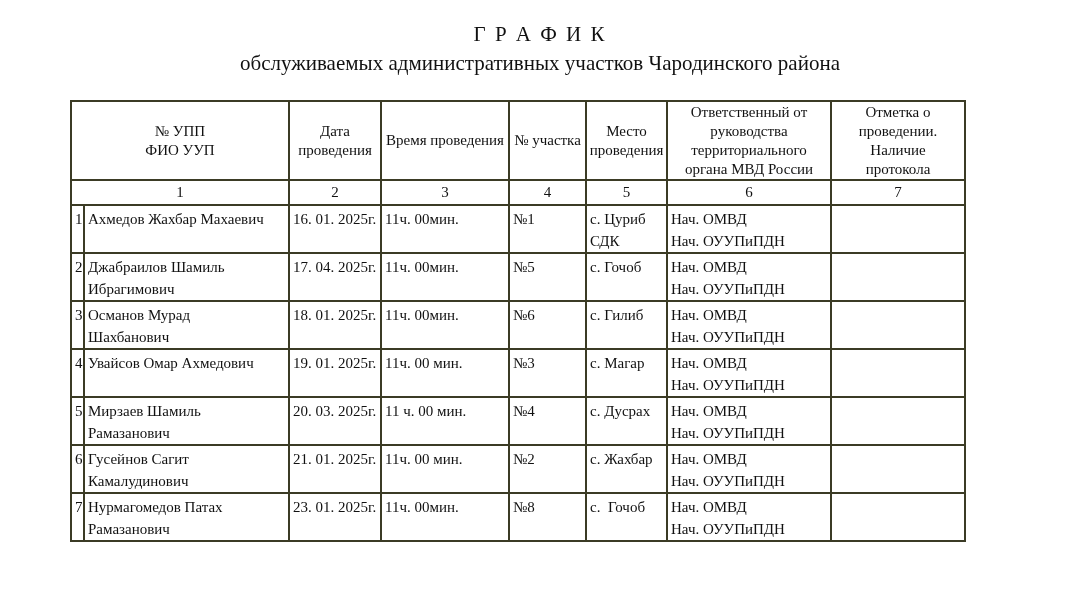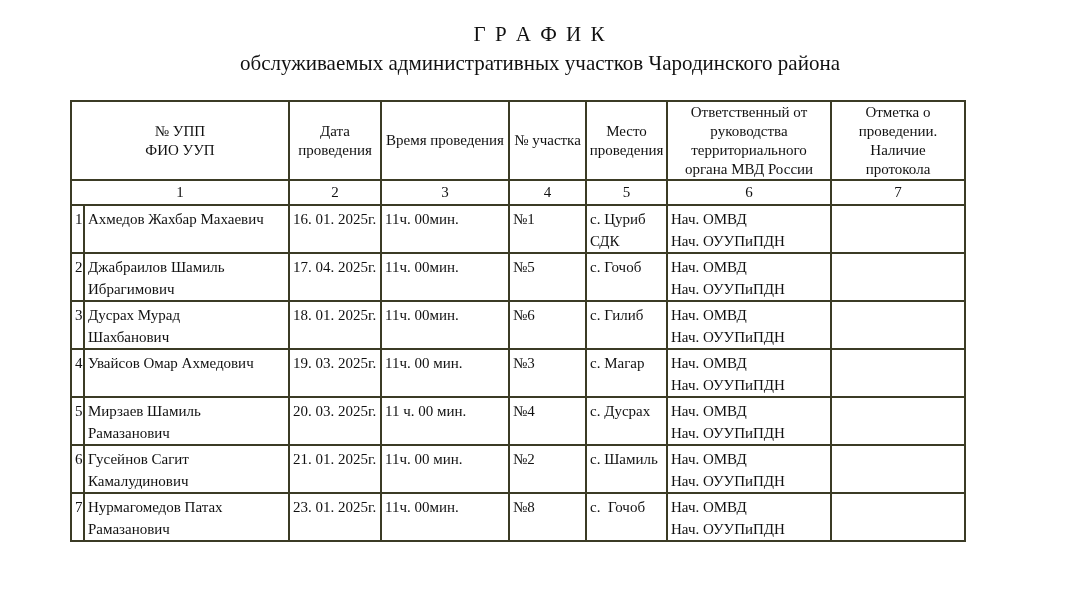--- a/index.html
+++ b/index.html
@@ -125,35 +125,35 @@
     <td class="timecell">11ч. 00мин.</td>
     <td class="distcell">№5</td>
     <td class="placecell">с. Гочоб</td>
     <td class="respcell">Нач. ОМВД
 Нач. ОУУПиПДН</td>
     <td></td>
   </tr>
 
   <tr class="data-row">
     <td class="rownum">3</td>
-    <td class="namecell">Дусрах Мурад
+    <td class="namecell">Османов Мурад
 Шахбанович</td>
     <td class="datecell">18. 01. 2025г.</td>
     <td class="timecell">11ч. 00мин.</td>
     <td class="distcell">№6</td>
     <td class="placecell">с. Гилиб</td>
     <td class="respcell">Нач. ОМВД
 Нач. ОУУПиПДН</td>
     <td></td>
   </tr>
 
   <tr class="data-row">
     <td class="rownum">4</td>
     <td class="namecell">Увайсов Омар Ахмедович</td>
-    <td class="datecell">19. 03. 2025г.</td>
+    <td class="datecell">19. 01. 2025г.</td>
     <td class="timecell">11ч. 00 мин.</td>
     <td class="distcell">№3</td>
     <td class="placecell">с. Магар</td>
     <td class="respcell">Нач. ОМВД
 Нач. ОУУПиПДН</td>
     <td></td>
   </tr>
 
   <tr class="data-row">
     <td class="rownum">5</td>
@@ -168,21 +168,21 @@
     <td></td>
   </tr>
 
   <tr class="data-row">
     <td class="rownum">6</td>
     <td class="namecell">Гусейнов Сагит
 Камалудинович</td>
     <td class="datecell">21. 01. 2025г.</td>
     <td class="timecell">11ч. 00 мин.</td>
     <td class="distcell">№2</td>
-    <td class="placecell">с. Шамиль</td>
+    <td class="placecell">с. Жахбар</td>
     <td class="respcell">Нач. ОМВД
 Нач. ОУУПиПДН</td>
     <td></td>
   </tr>
 
   <tr class="data-row last">
     <td class="rownum">7</td>
     <td class="namecell">Нурмагомедов Патах
 Рамазанович</td>
     <td class="datecell">23. 01. 2025г.</td>

